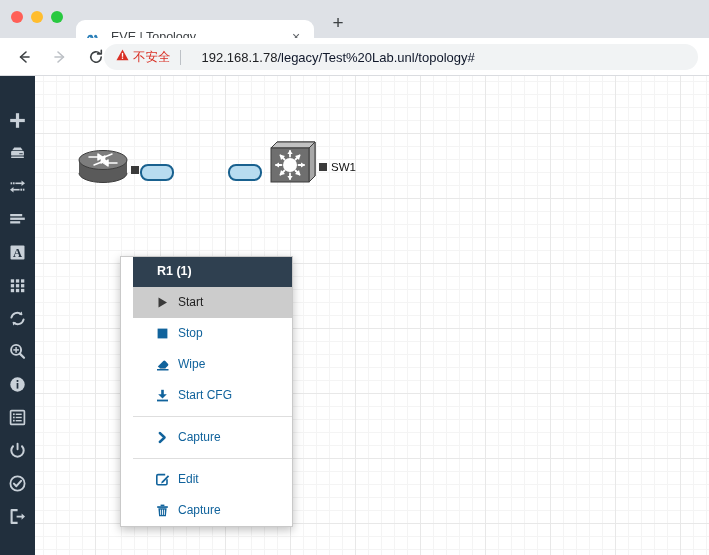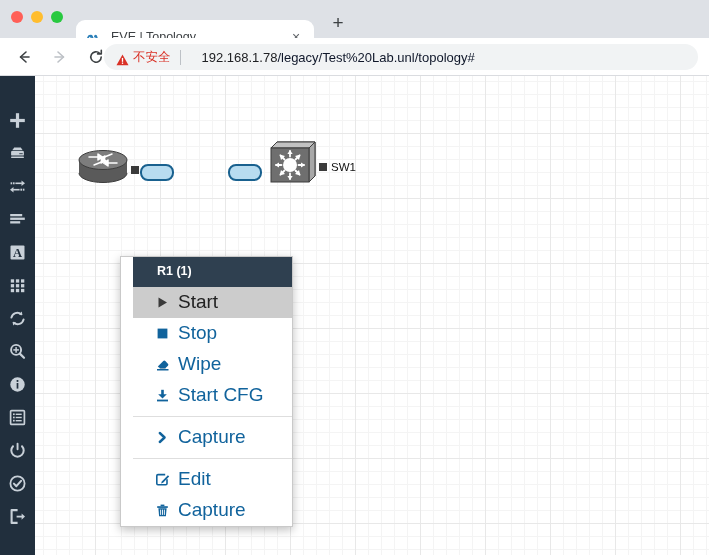--- a/index.html
+++ b/index.html
@@ -122,21 +122,21 @@
     width: 594px; height: 26px;
     background: #f1f3f4;
     border-radius: 13px;
     display: flex;
     align-items: center;
     padding: 0 12px;
     box-sizing: border-box;
   }
   .notsecure {
     display: flex;
-    align-items: flex-end;
+    align-items: flex-start;
     flex: 0 0 auto;
   }
   .warn-tri {
     width: 13px; height: 12px;
     margin-right: 4px;
     display: block;
   }
   .notsecure-text {
     color: #d93025;
     font-size: 12.5px;
@@ -261,21 +261,21 @@
     padding: 7px 0 7px 24px;
     line-height: 1.25;
   }
   .ctx-item {
     display: flex;
     align-items: center;
     height: 31px;
     padding-left: 23px;
     box-sizing: border-box;
     color: #11639c;
-    font-size: 19px;
+    font-size: 12px;
     background: #ffffff;
   }
   .ctx-item.active {
     background: #cccccc;
     color: #222222;
   }
   .ctx-ico {
     width: 17px;
     flex: 0 0 17px;
     display: flex;

